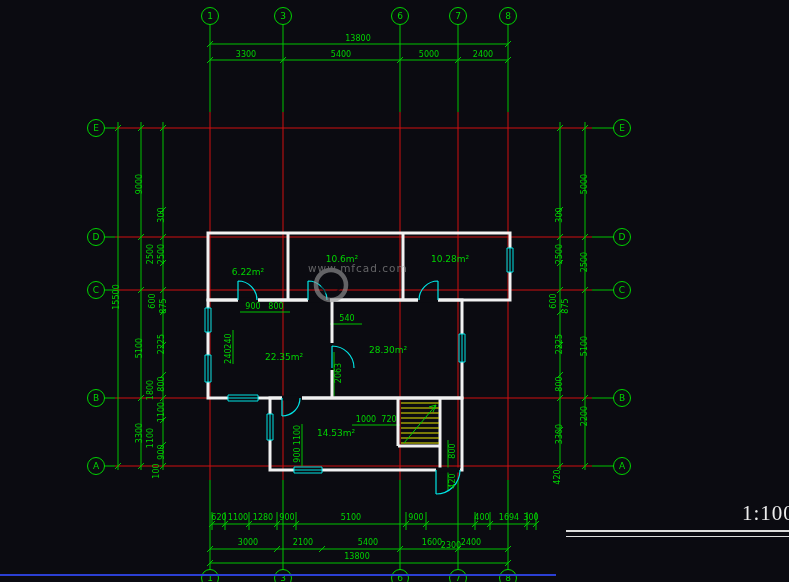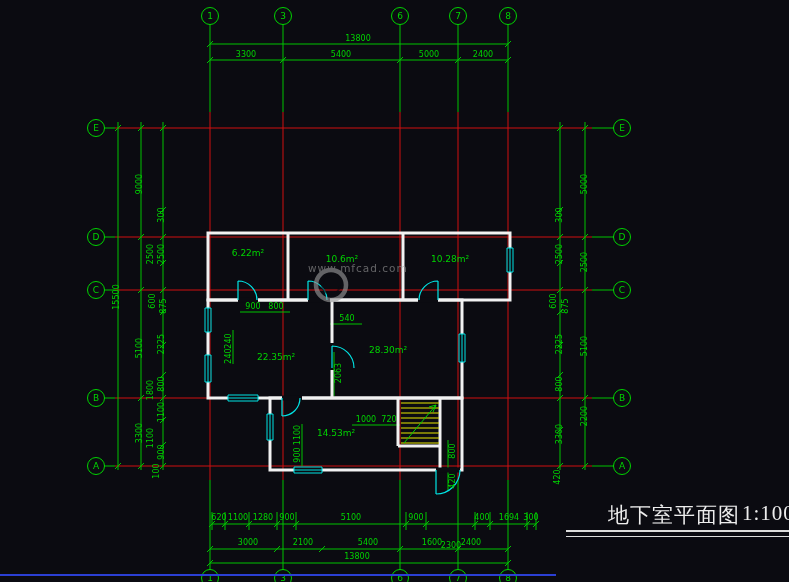--- a/index.html
+++ b/index.html
@@ -171,36 +171,35 @@
   <span class="lbl rot" style="left:339px;top:373px">2063</span>
   <span class="lbl rot" style="left:229px;top:341px">240</span>
   <span class="lbl rot" style="left:229px;top:356px">240</span>
   <span class="lbl" style="left:366px;top:420px">1000</span>
   <span class="lbl" style="left:389px;top:420px">720</span>
   <span class="lbl rot" style="left:298px;top:435px">1100</span>
   <span class="lbl rot" style="left:298px;top:455px">900</span>
   <span class="lbl rot" style="left:453px;top:451px">800</span>
   <span class="lbl rot" style="left:453px;top:481px">420</span>
 
-  <span class="lbl room" style="left:248px;top:253px">6.22m²</span>
+  <span class="lbl room" style="left:248px;top:272px">6.22m²</span>
   <span class="lbl room" style="left:342px;top:259px">10.6m²</span>
   <span class="lbl room" style="left:450px;top:259px">10.28m²</span>
-  <span class="lbl room" style="left:276px;top:357px">22.35m²</span>
+  <span class="lbl room" style="left:284px;top:357px">22.35m²</span>
   <span class="lbl room" style="left:388px;top:350px">28.30m²</span>
   <span class="lbl room" style="left:336px;top:433px">14.53m²</span>
 
   <div class="wm">
     <svg width="46" height="46">
       <circle cx="23" cy="23" r="15" stroke="#9a9a9a" stroke-width="4.5" fill="none"></circle>
       <path d="M23 14a9 9 0 1 0 9 9" stroke="#0b0b11" stroke-width="2" fill="none"></path>
     </svg>
     <div>
       <div class="wm-url">www.mfcad.com</div>
     </div>
   </div>
 
-  <span class="title" style="left:608px;top:501px">地下室平面图</span>
   <span class="title" style="left:742px;top:501px">1:100</span>
   <div class="hline" style="left:566px;top:530px;width:223px;height:2px"></div>
   <div class="hline" style="left:566px;top:536px;width:223px;height:1px"></div>
 
   <div style="position:absolute;left:0;top:574px;width:556px;height:2px;background:#2b3fd4"></div>
 </div>
 
 </body></html>

